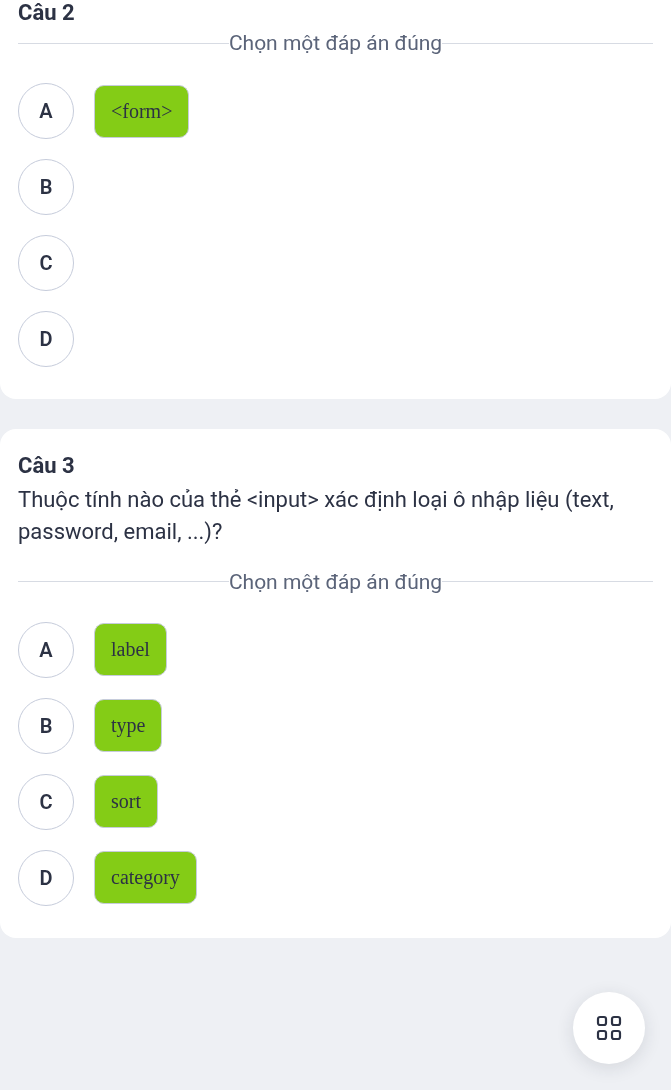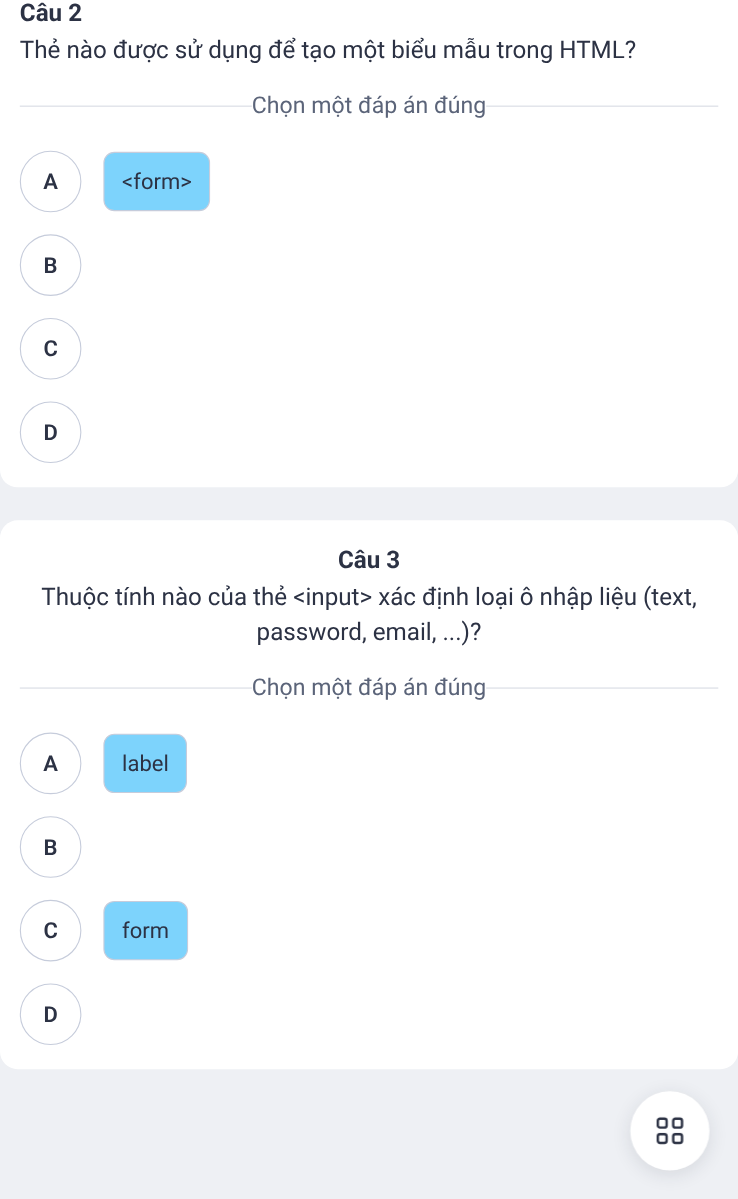--- a/index.html
+++ b/index.html
@@ -5,27 +5,26 @@
   * { box-sizing: border-box; margin: 0; padding: 0; }
   body {
     font-family: -apple-system, BlinkMacSystemFont, "Segoe UI", Roboto, Arial, sans-serif;
     background: #eef0f4;
     color: #2c3244;
     width: 671px;
   }
   .card {
     background: #ffffff;
     border-radius: 0 0 16px 16px;
-    padding: 0 18px 22px 18px;
+    padding: 0 18px 32px 18px;
     margin-bottom: 30px;
   }
   .card + .card {
     border-radius: 16px;
     padding-top: 24px;
-    text-align: center;
   }
   .q-number {
     font-size: 22px;
     font-weight: 700;
     color: #2c3244;
     margin-bottom: 6px;
   }
   .q-text {
     font-size: 22px;
     line-height: 1.45;
@@ -71,21 +70,22 @@
     color: #2c3244;
     flex-shrink: 0;
     background: #fff;
   }
   .answer-box {
     border: 1.5px solid #c6ccdb;
     border-radius: 10px;
     padding: 14px 16px;
     font-size: 20px;
     color: #2c3244;
-    background: #7dd3fc;
+    background: #84cc16;
+    font-family: Liberation Serif, serif;
   }
   .fab {
     position: fixed;
     right: 26px;
     bottom: 26px;
     width: 72px;
     height: 72px;
     border-radius: 50%;
     background: #ffffff;
     box-shadow: 0 4px 18px rgba(30,40,60,0.12);
@@ -94,21 +94,20 @@
     justify-content: center;
     cursor: pointer;
   }
   .fab svg { display: block; }
 </style>
 </head>
 <body>
 
 <div class="card">
   <div class="q-number">Câu 2</div>
-  <div class="q-text">Thẻ nào được sử dụng để tạo một biểu mẫu trong HTML?</div>
   <div class="divider-wrap">
     <div class="line"></div>
     <div class="label">Chọn một đáp án đúng</div>
     <div class="line"></div>
   </div>
   <div class="options">
     <div class="option-row">
       <div class="letter">A</div>
       <div class="answer-box">&lt;form&gt;</div>
     </div>
@@ -132,27 +131,29 @@
     <div class="label">Chọn một đáp án đúng</div>
     <div class="line"></div>
   </div>
   <div class="options">
     <div class="option-row">
       <div class="letter">A</div>
       <div class="answer-box">label</div>
     </div>
     <div class="option-row">
       <div class="letter">B</div>
+      <div class="answer-box">type</div>
     </div>
     <div class="option-row">
       <div class="letter">C</div>
-      <div class="answer-box">form</div>
+      <div class="answer-box">sort</div>
     </div>
     <div class="option-row">
       <div class="letter">D</div>
+      <div class="answer-box">category</div>
     </div>
   </div>
 </div>
 
 <div class="fab">
   <span>
     <svg width="26" height="26" viewBox="0 0 26 26" fill="none">
       <rect x="2" y="2" width="8" height="8" rx="2" stroke="#2c3244" stroke-width="2.2"></rect>
       <rect x="16" y="2" width="8" height="8" rx="2" stroke="#2c3244" stroke-width="2.2"></rect>
       <rect x="2" y="16" width="8" height="8" rx="2" stroke="#2c3244" stroke-width="2.2"></rect>

